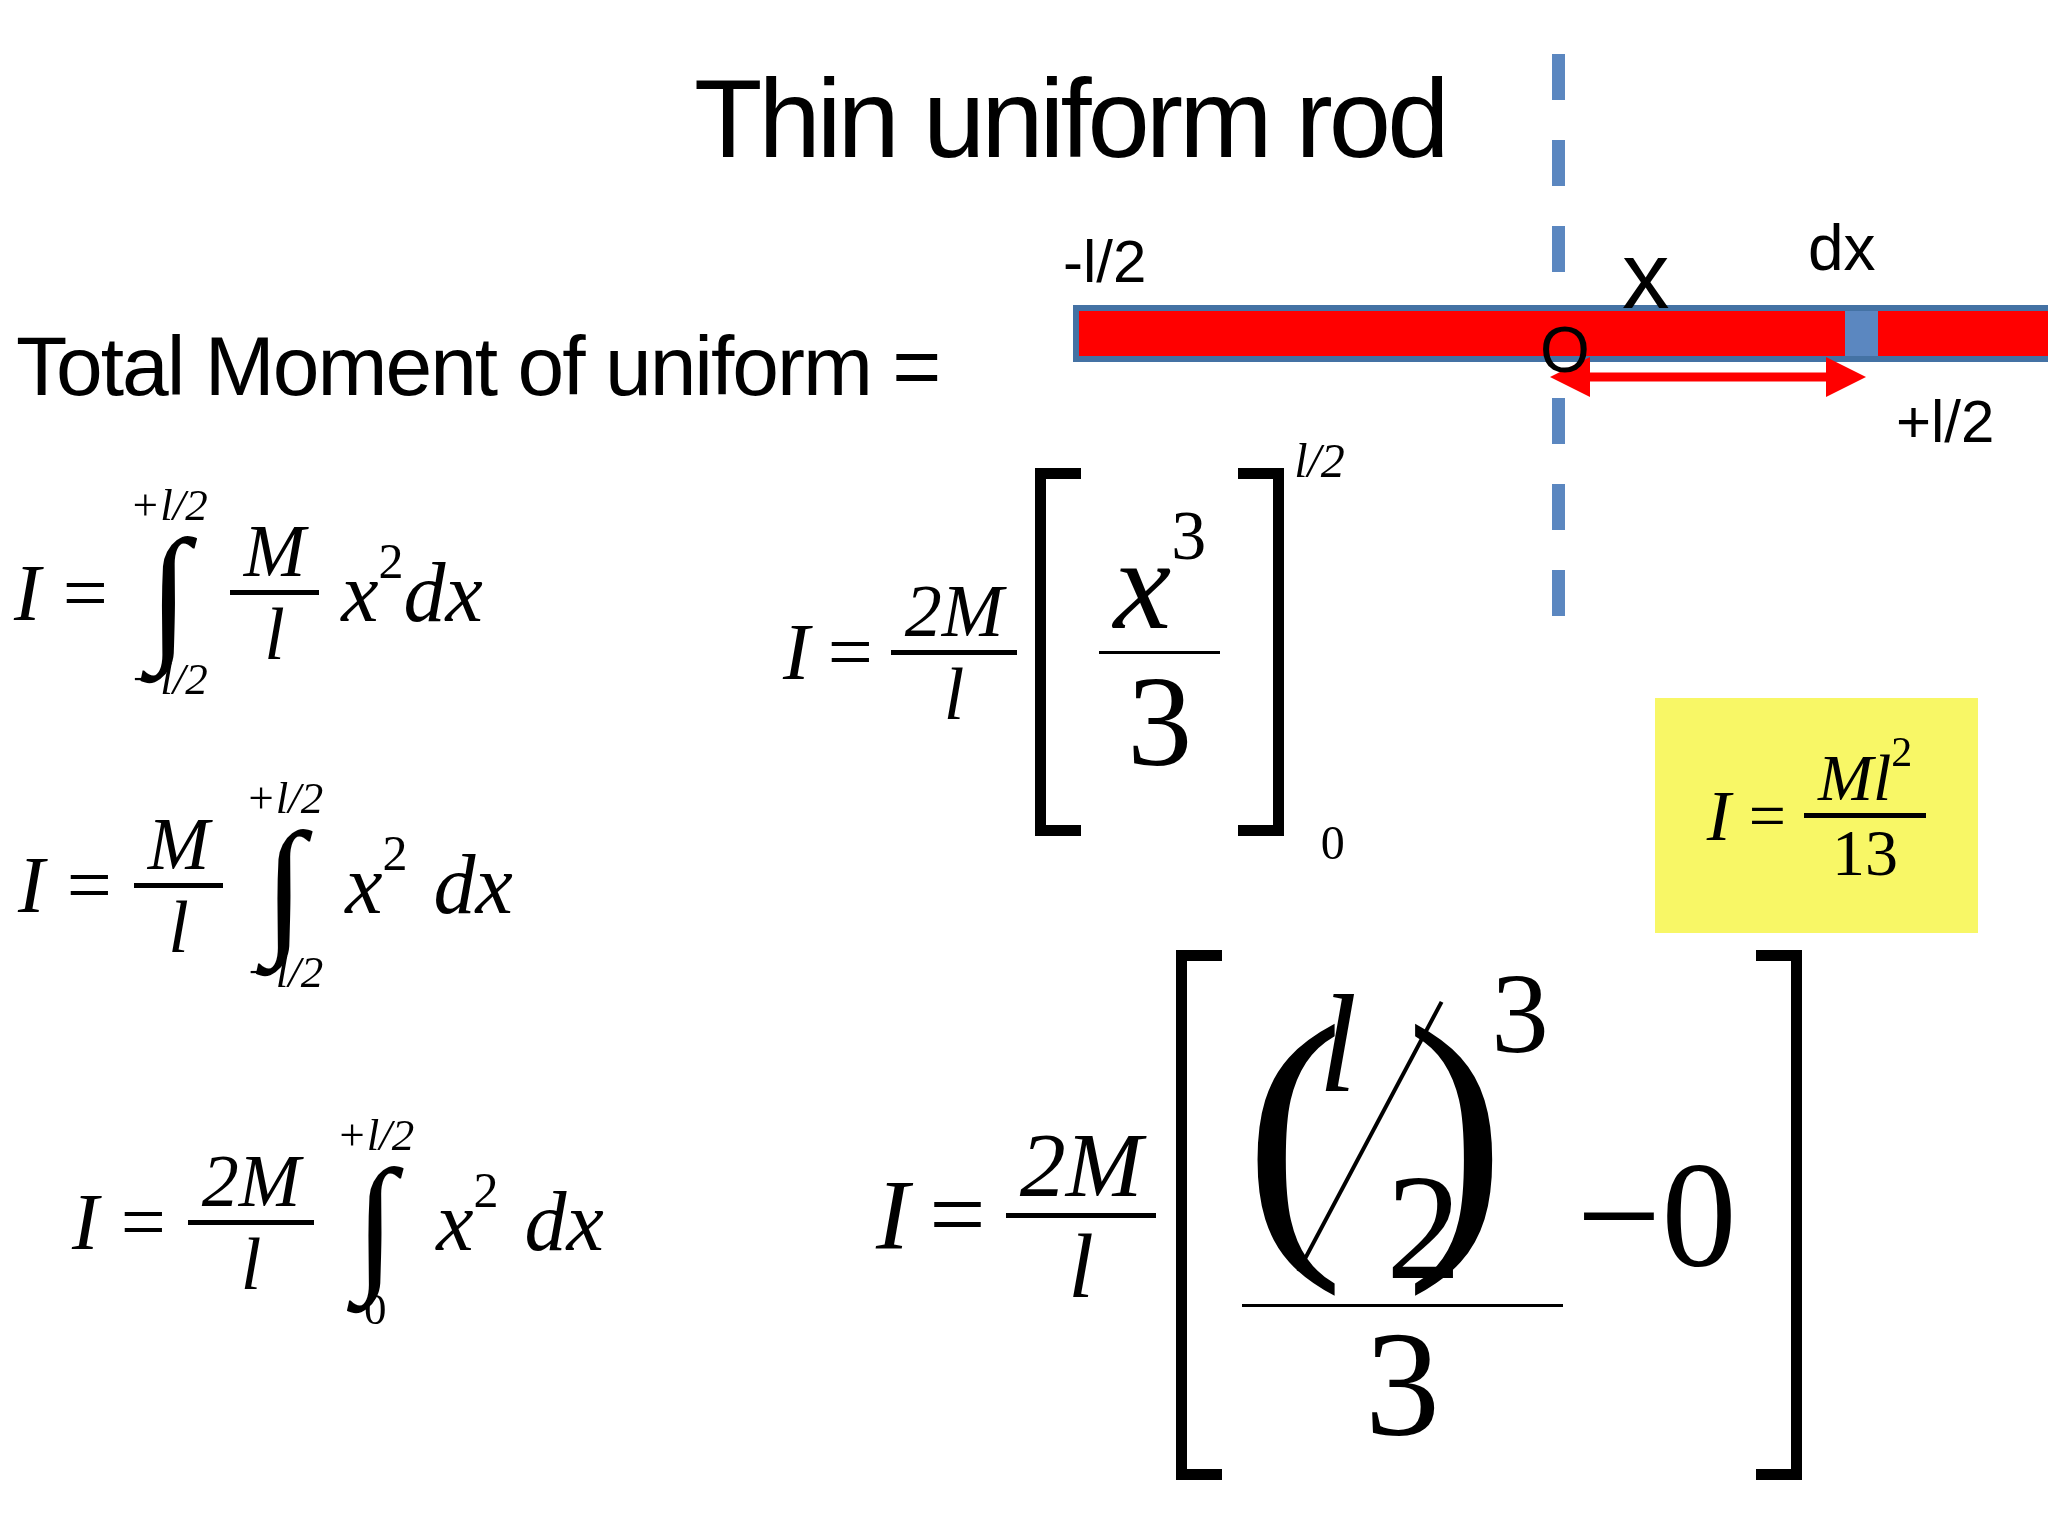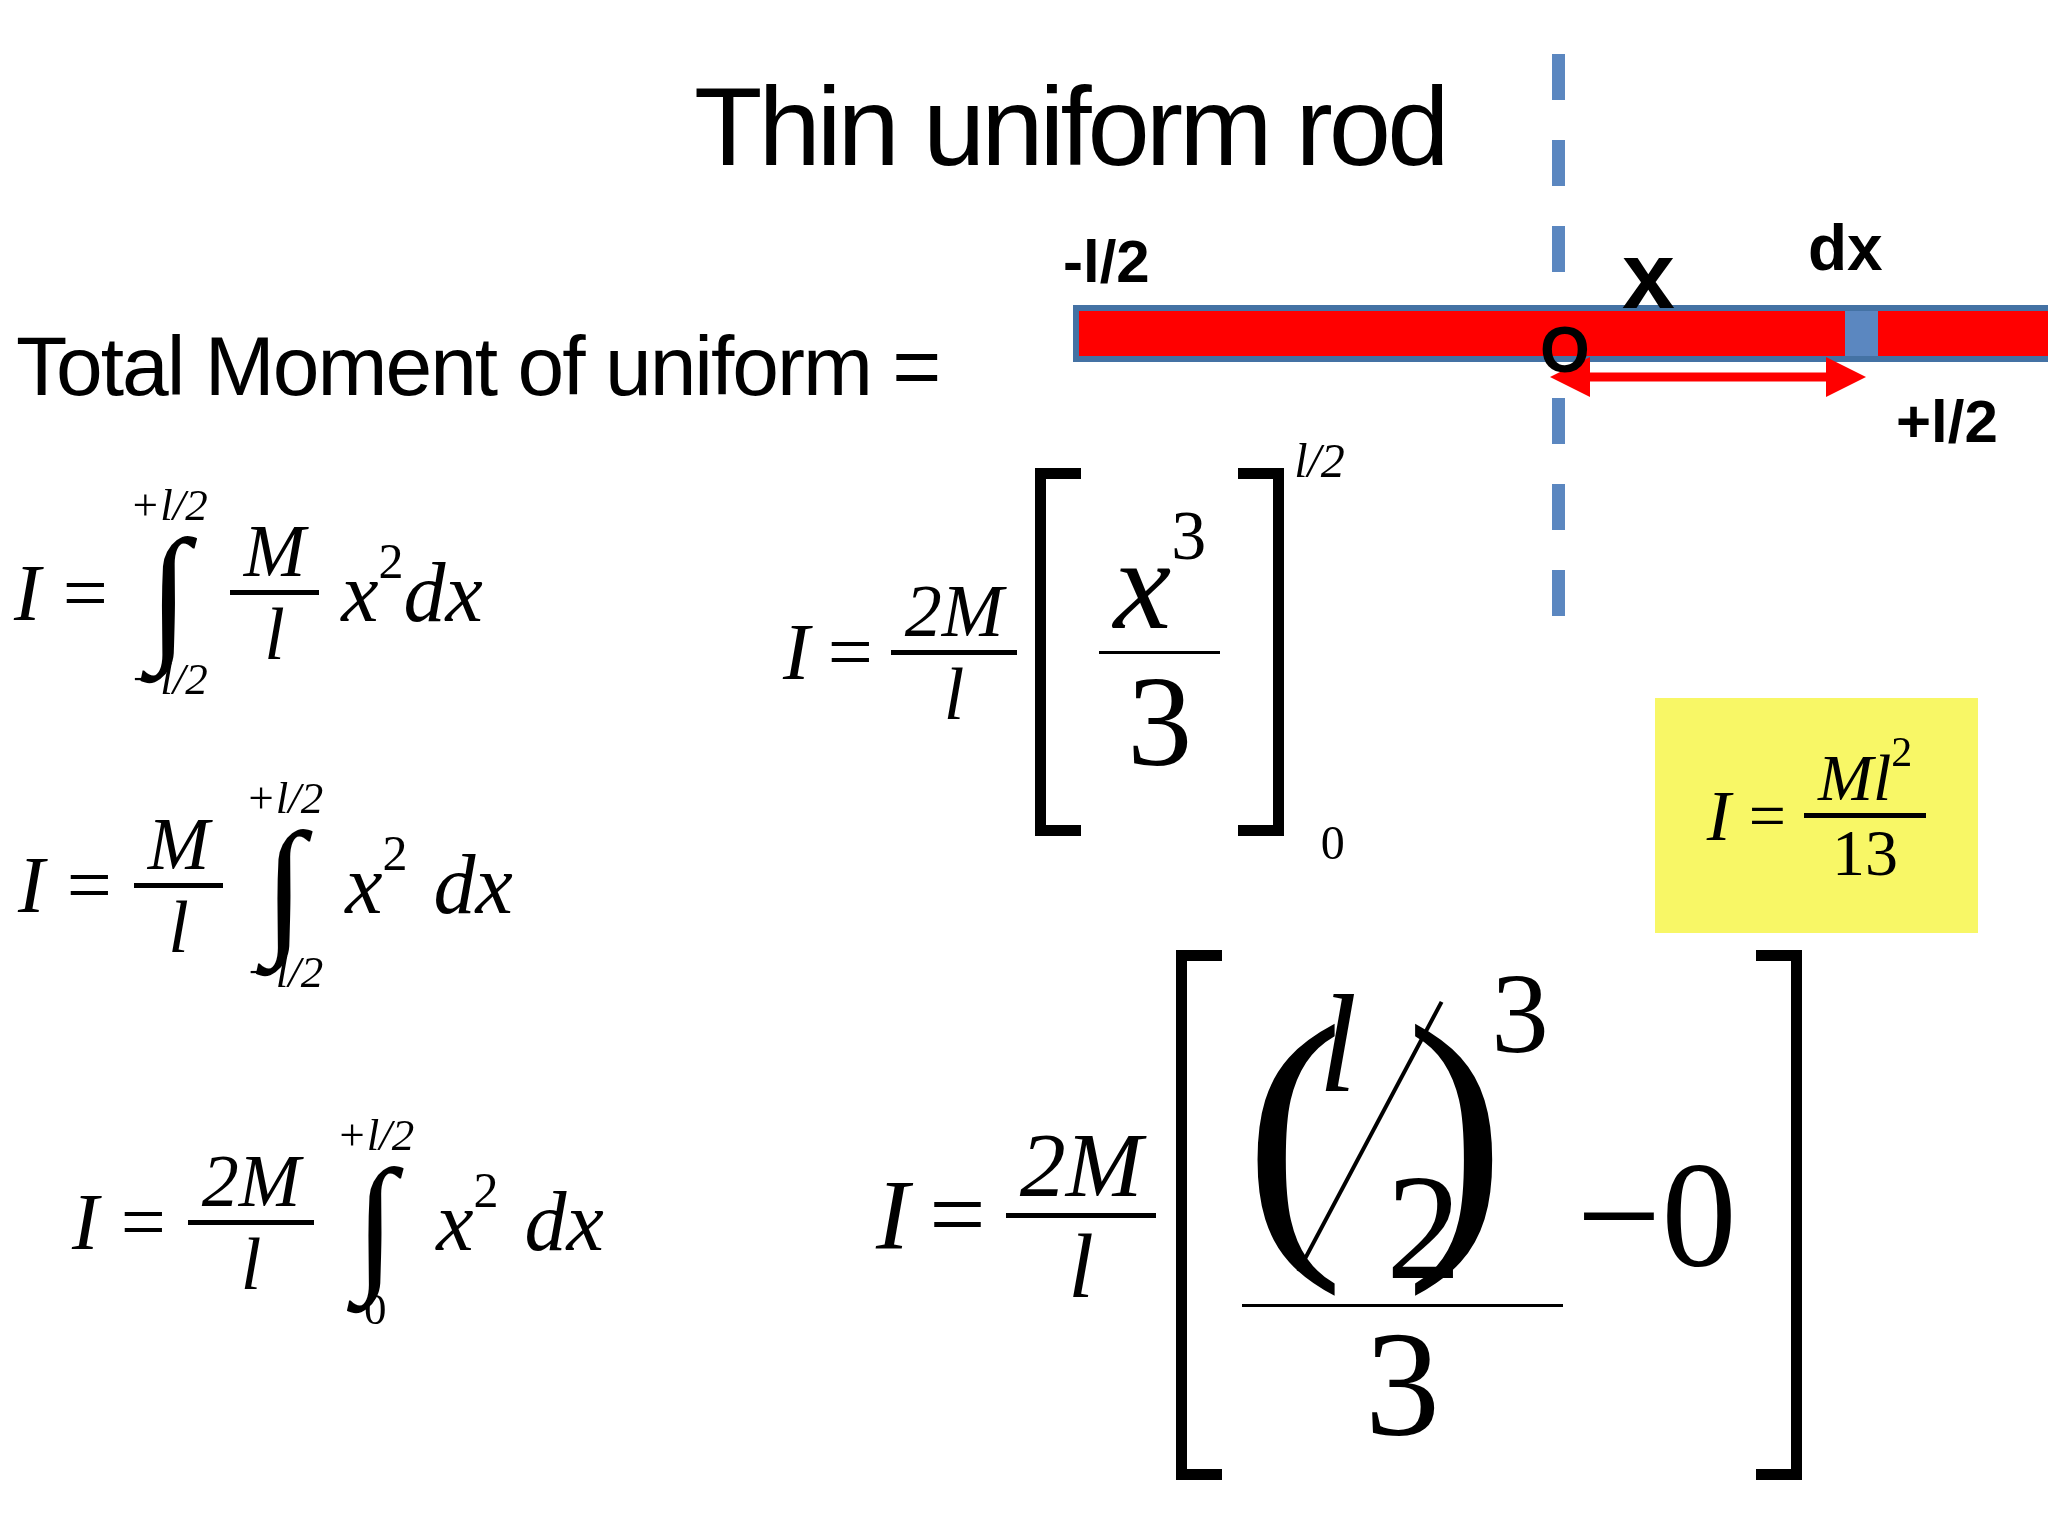--- a/index.html
+++ b/index.html
@@ -1,28 +1,28 @@
 <!DOCTYPE html>
 <html><head>
 <meta charset="utf-8">
 <style>
   html,body{margin:0;padding:0}
   body{width:2048px;height:1536px;background:#ffffff;overflow:hidden;position:relative;
        font-family:"Liberation Sans",sans-serif;color:#000}
   .abs{position:absolute}
-  .title{left:694px;top:62px;font-size:112px;letter-spacing:-4px;white-space:nowrap;z-index:3}
+  .title{left:694px;top:54px;font-size:112px;letter-spacing:-4px;white-space:nowrap;z-index:3}
   .lead{left:16px;top:318px;font-size:84px;letter-spacing:-2px;white-space:nowrap}
 
   
   .dashline{left:1552px;top:54px;width:13px;height:590px;z-index:1;
             background:repeating-linear-gradient(180deg,#5b87c0 0 46px,transparent 46px 86px)}
   .rod{left:1073px;top:305px;width:975px;height:57px;background:#ff0000;
        border:6px solid #4472a4;border-right:none;box-sizing:border-box;z-index:2}
   .dxmark{position:absolute;left:766px;top:0;width:33px;height:100%;background:#5b87c0}
-  .dlabel{position:absolute;font-weight:bold;font-size:60px;line-height:1;white-space:nowrap;z-index:4}
+  .dlabel{position:absolute;font-weight:normal;font-size:60px;line-height:1;white-space:nowrap;z-index:4}
   .arrow-svg{left:1548px;top:352px;z-index:3}
 
   
   .eq{display:flex;align-items:center;gap:22px;line-height:1;z-index:2;
       font-family:"Liberation Serif",serif;font-size:80px}
   .mi{font-style:italic}
   .frac{display:flex;flex-direction:column;align-items:center;font-size:74px}
   .fnum,.fden{padding:2px 14px}
   .fbar{align-self:stretch;height:5px;background:#000}
   .fbar.thin{height:3px}

